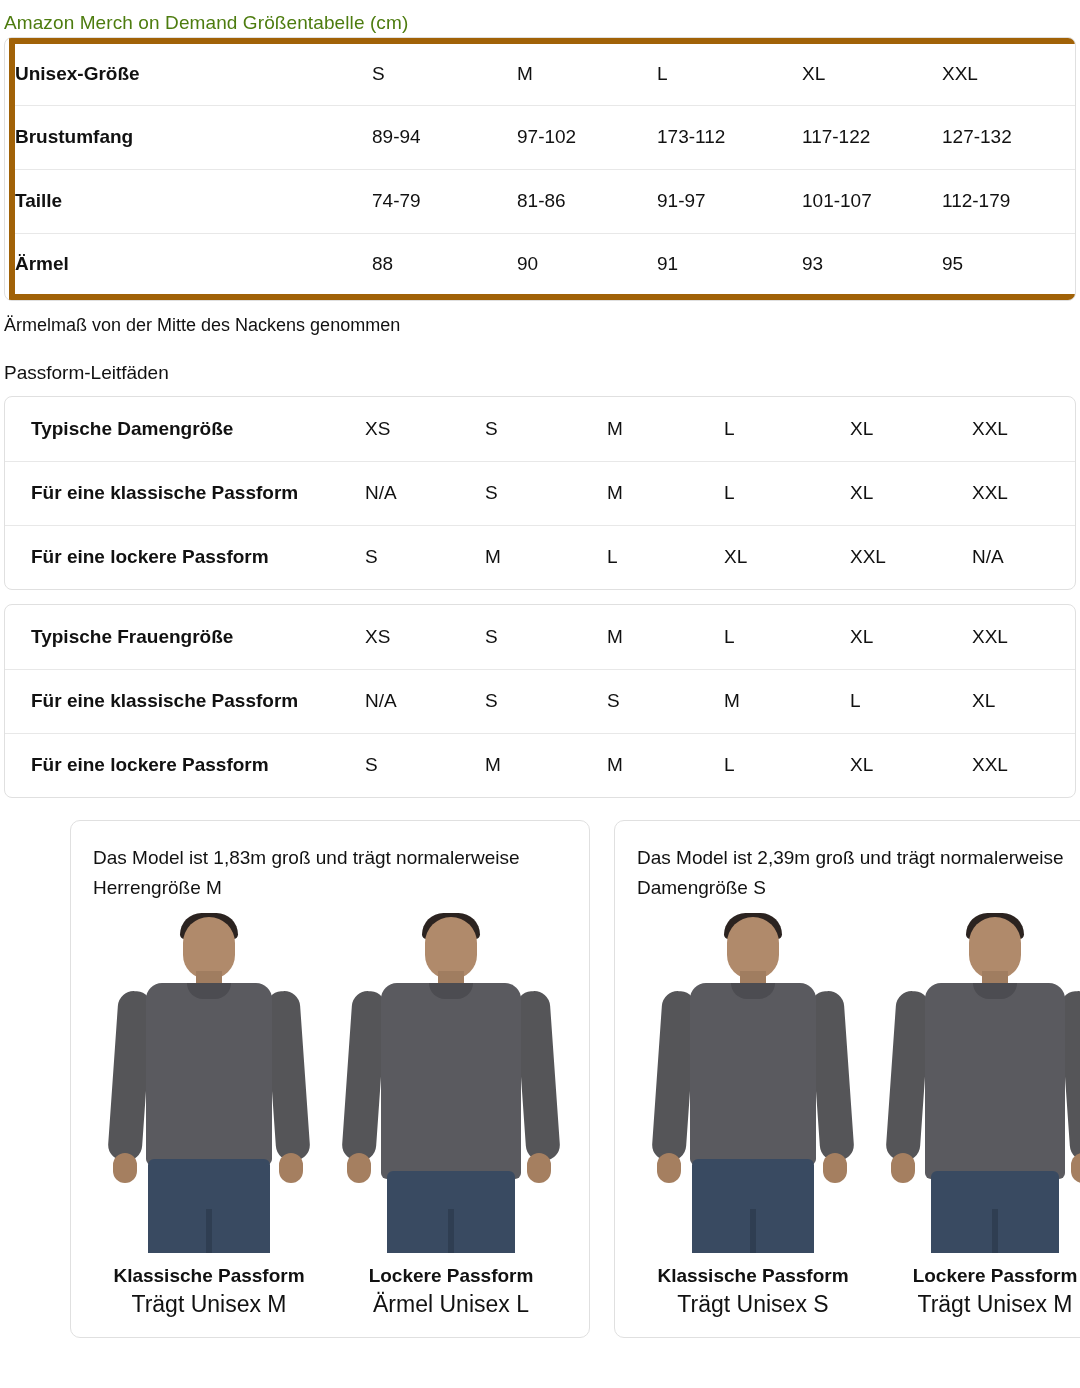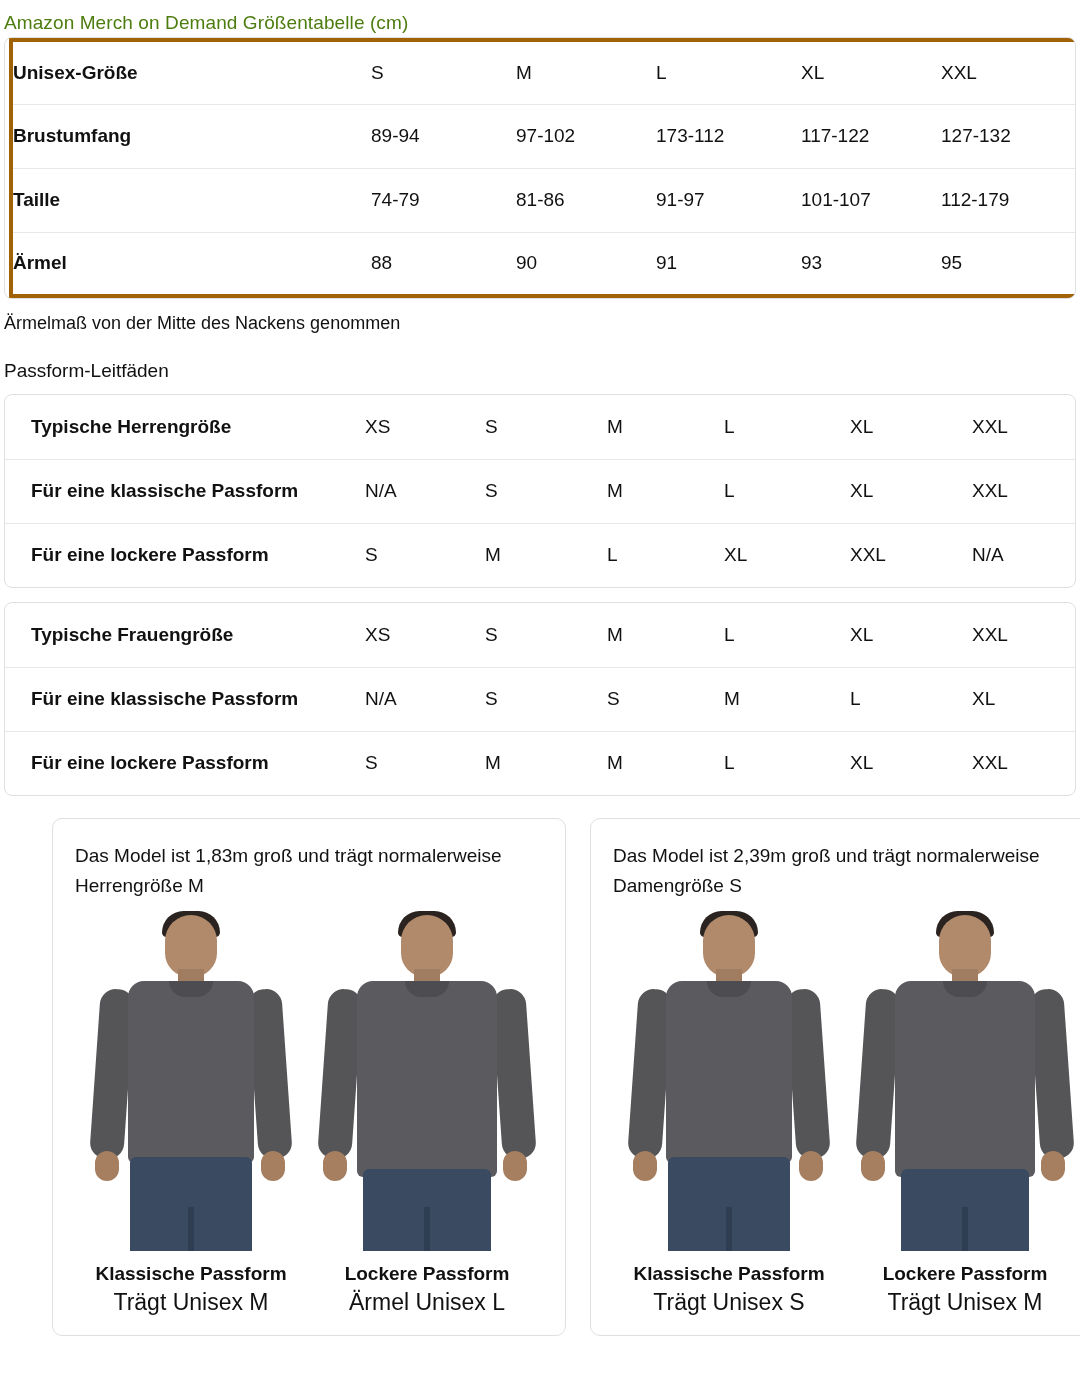--- a/index.html
+++ b/index.html
@@ -24,21 +24,21 @@
     font-size: 19px;
     color: #4d7c0f;
     padding: 6px 0 3px 4px;
     letter-spacing: 0.1px;
   }
   table.sizing {
     border-collapse: collapse;
     width: 1072px;
     margin: 0 0 0 4px;
     table-layout: fixed;
-    border: 4px solid #a16207;
+    border: 6px solid #a16207;
     border-radius: 8px;
   }
   .tablewrap {
     border: 1px solid #e0e0e0;
     border-radius: 8px;
     overflow: hidden;
     margin: 0 4px 0 4px;
     width: 1072px;
   }
   table.sizing td {
@@ -85,40 +85,40 @@
   table.fit tr:last-child td { border-bottom: none; }
   table.fit td.rowhead {
     font-weight: bold;
     padding-left: 26px;
   }
 
   
   .models {
     display: flex;
     gap: 24px;
-    margin: 22px 4px 0 4px;
+    margin: 22px 4px 0 22px;
     padding-left: 48px;
   }
   .model-card {
     border: 1px solid #e0e0e0;
     border-radius: 10px;
     width: 524px;
     padding: 22px 22px 18px 22px;
   }
   .model-card .cap {
     font-size: 19px;
     line-height: 30px;
     color: #111;
     margin-bottom: 10px;
     min-height: 60px;
   }
   .figs {
     display: flex;
     justify-content: space-between;
-    gap: 4px;
+    gap: 10px;
   }
   .fig {
     width: 232px;
     text-align: center;
   }
   .fig-img {
     height: 340px;
     position: relative;
     margin: 0 auto 10px auto;
     width: 210px;
@@ -236,21 +236,21 @@
   </div>
 
   <div class="note">Ärmelmaß von der Mitte des Nackens genommen</div>
 
   <div class="section-label">Passform-Leitfäden</div>
 
   <div class="tablewrap">
     <table class="fit">
       <tbody>
           <tr>
-        <td class="rowhead" style="width:360px">Typische Herrengröße</td>
+        <td class="rowhead" style="width:360px">Typische Damengröße</td>
         <td style="width:120px">XS</td>
         <td style="width:122px">S</td>
         <td style="width:117px">M</td>
         <td style="width:126px">L</td>
         <td style="width:122px">XL</td>
         <td>XXL</td>
       </tr>
       <tr>
         <td class="rowhead">Für eine klassische Passform</td>
         <td>N/A</td>

